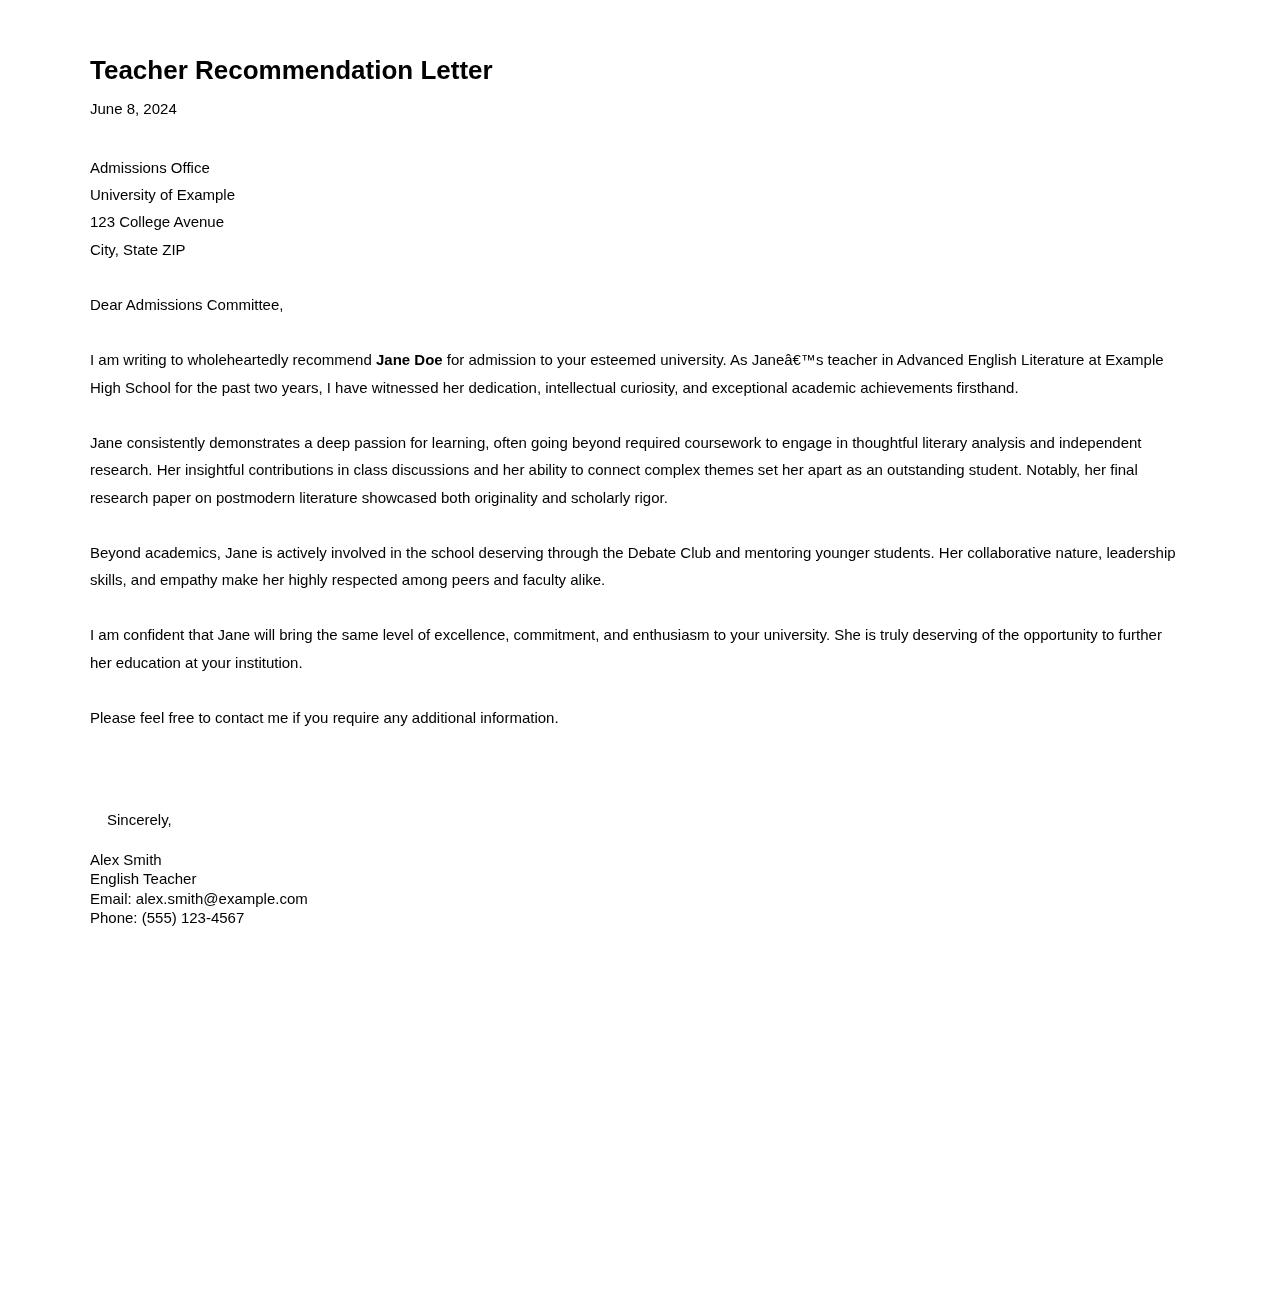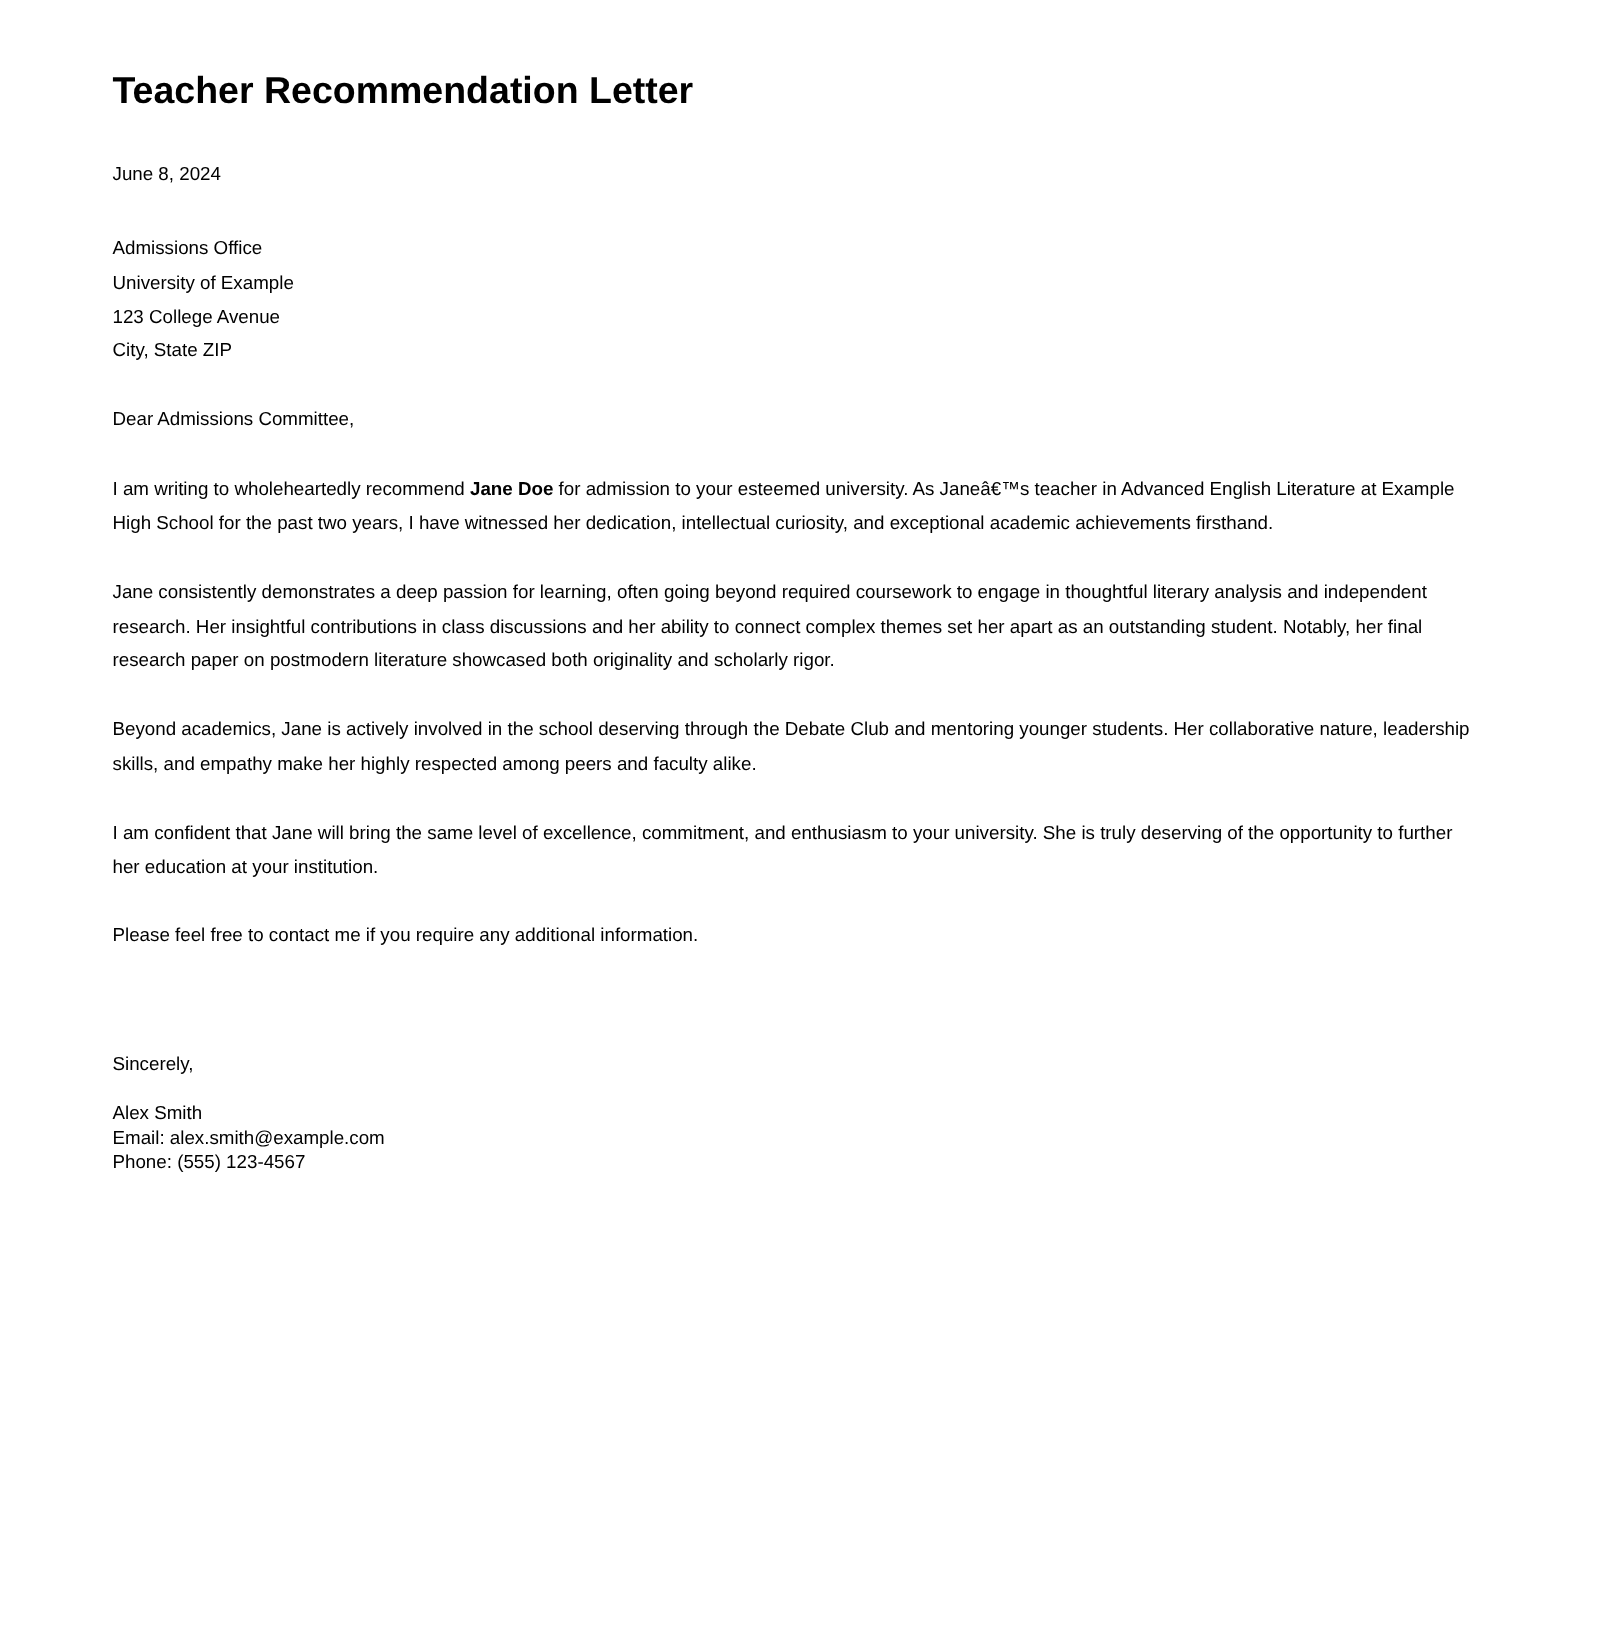--- a/index.html
+++ b/index.html
@@ -13,40 +13,40 @@
     box-sizing: border-box;
     padding: 56px 92px 40px 90px;
     background: #ffffff;
     font-family: "Liberation Sans", sans-serif;
     font-size: 15px;
     line-height: 1.82;
     color: #000000;
   }
   h1.letter-title {
     font-family: "Liberation Sans", sans-serif;
-    font-size: 30px;
+    font-size: 26px;
     font-weight: 700;
     line-height: 1.1;
-    margin: 0 0 37px 0;
+    margin: 0 0 10px 0;
     color: #000000;
   }
   p {
     margin: 0 0 28px 0;
   }
   p.date-line {
     margin: 0 0 32px 0;
   }
   .address-block .addr-line {
     display: block;
   }
   .para .seg {
     display: inline;
   }
   .closing-valediction {
-    margin: 75px 0 16px 0;
+    margin: 75px 0 16px 17px;
   }
   .signature-block {
     line-height: 1.3;
     margin: 0;
   }
   .signature-block .sig-line {
     display: block;
   }
   strong.student-name {
     font-weight: 700;
@@ -79,17 +79,18 @@
   <p class="para">Beyond academics, Jane is actively involved in the school deserving through the Debate Club and mentoring younger students. Her collaborative nature, leadership skills, and empathy make her highly respected among peers and faculty alike.</p>
 
   <p class="para">I am confident that Jane will bring the same level of excellence, commitment, and enthusiasm to your university. She is truly deserving of the opportunity to further her education at your institution.</p>
 
   <p class="para">Please feel free to contact me if you require any additional information.</p>
 
   <p class="closing-valediction">Sincerely,</p>
 
   <p class="signature-block">
     <span class="sig-line">Alex Smith</span>
+    <span class="sig-line">English Teacher</span>
     <span class="sig-line">Email: alex.smith@example.com</span>
     <span class="sig-line">Phone: (555) 123-4567</span>
   </p>
 
 </div>
 
 </body></html>

